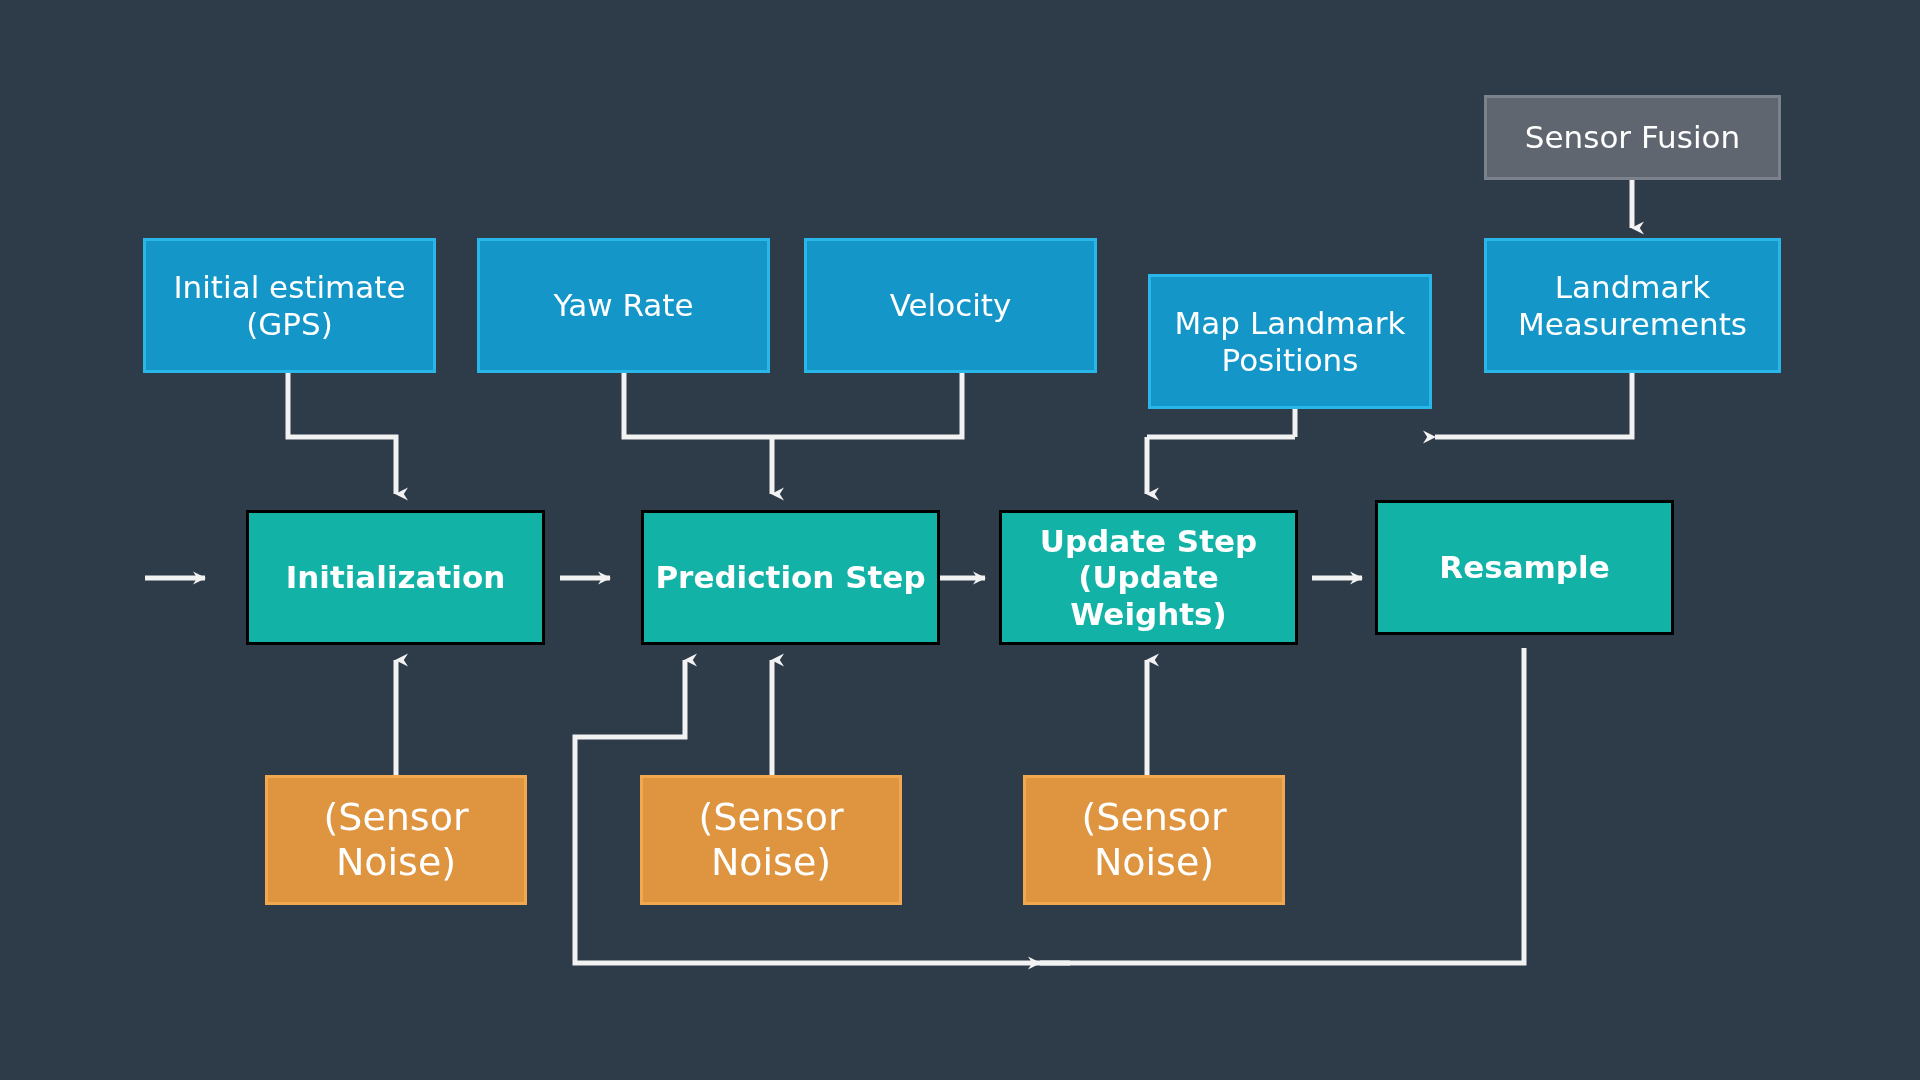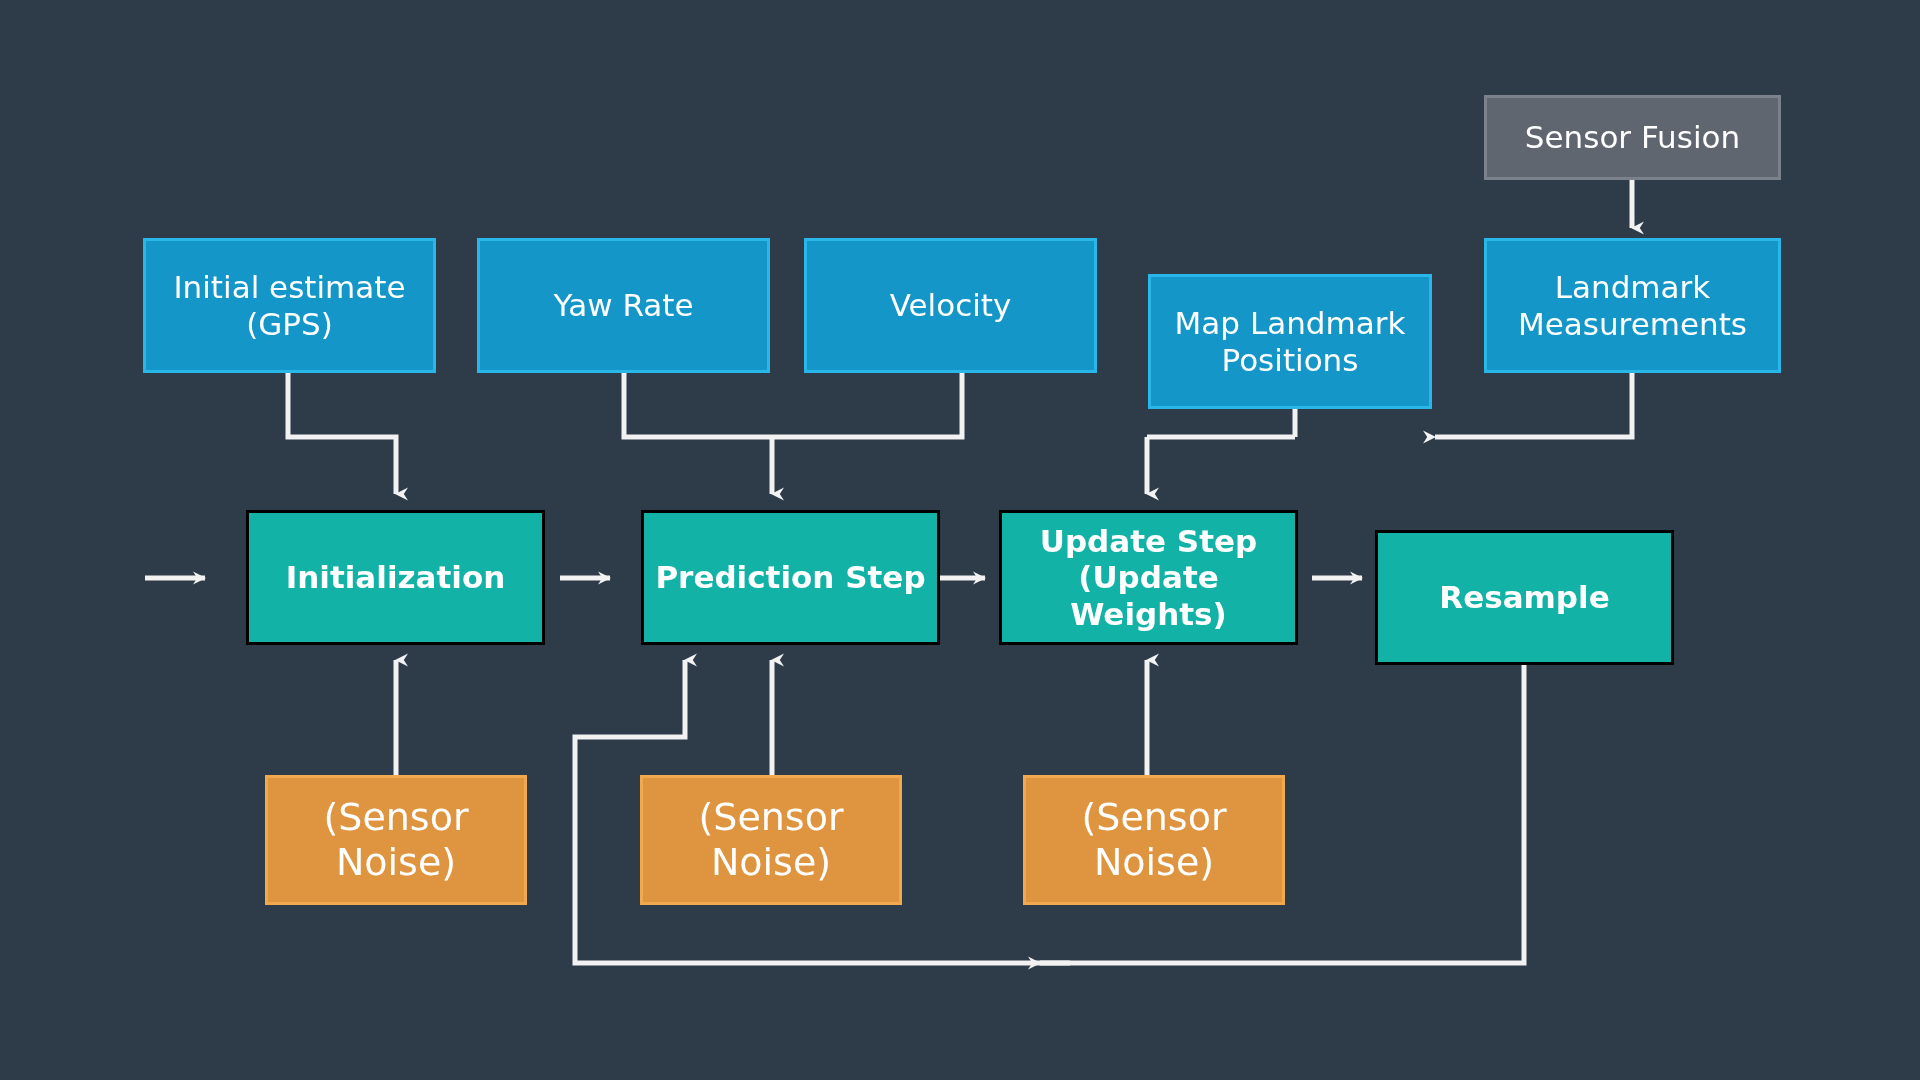--- a/index.html
+++ b/index.html
@@ -124,21 +124,21 @@
   <div class="node source" style="left:1484px; top:238px; width:297px; height:135px;">Landmark
 Measurements</div>
 
   <div class="node stage" style="left:246px; top:510px; width:299px; height:135px;">Initialization</div>
 
   <div class="node stage" style="left:641px; top:510px; width:299px; height:135px;">Prediction Step</div>
 
   <div class="node stage" style="left:999px; top:510px; width:299px; height:135px;">Update Step
 (Update Weights)</div>
 
-  <div class="node stage" style="left:1375px; top:530px; width:299px; height:135px;">Resample</div>
+  <div class="node stage" style="left:1375px; top:500px; width:299px; height:135px;">Resample</div>
 
   <div class="node noise" style="left:265px; top:775px; width:262px; height:130px;">(Sensor Noise)</div>
 
   <div class="node noise" style="left:640px; top:775px; width:262px; height:130px;">(Sensor Noise)</div>
 
   <div class="node noise" style="left:1023px; top:775px; width:262px; height:130px;">(Sensor Noise)</div>
 
 </div>
 
 </body></html>

